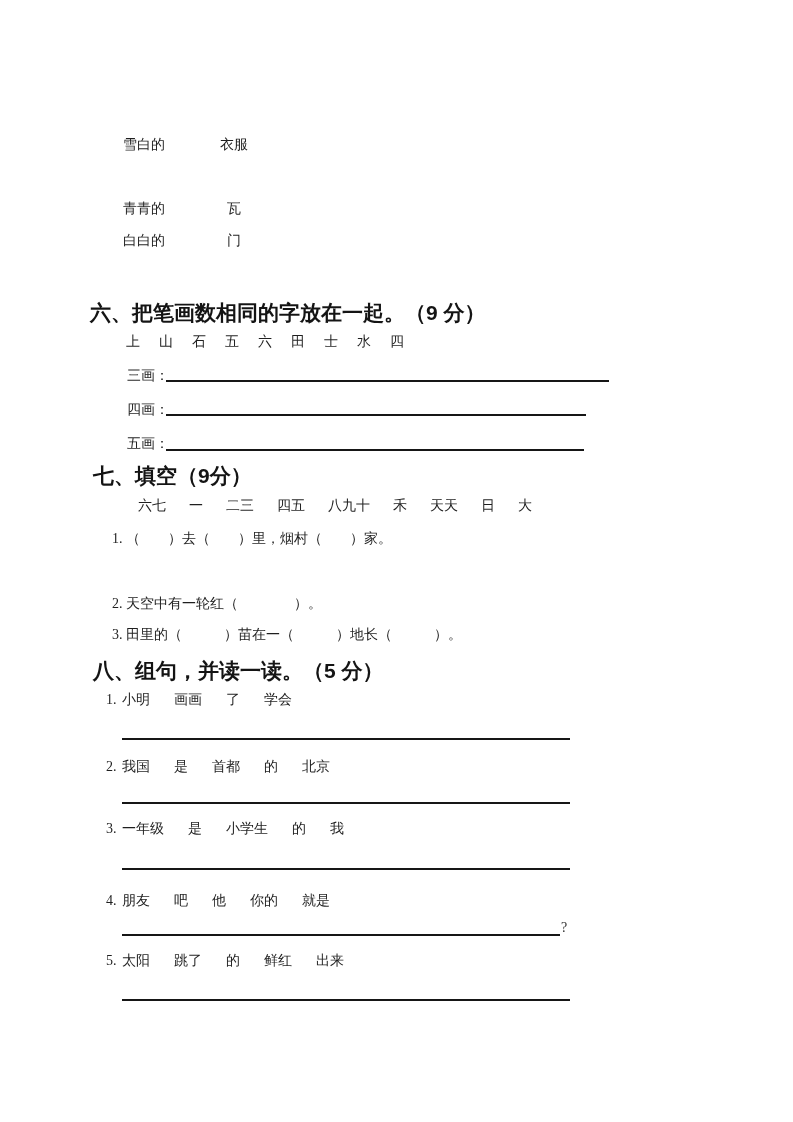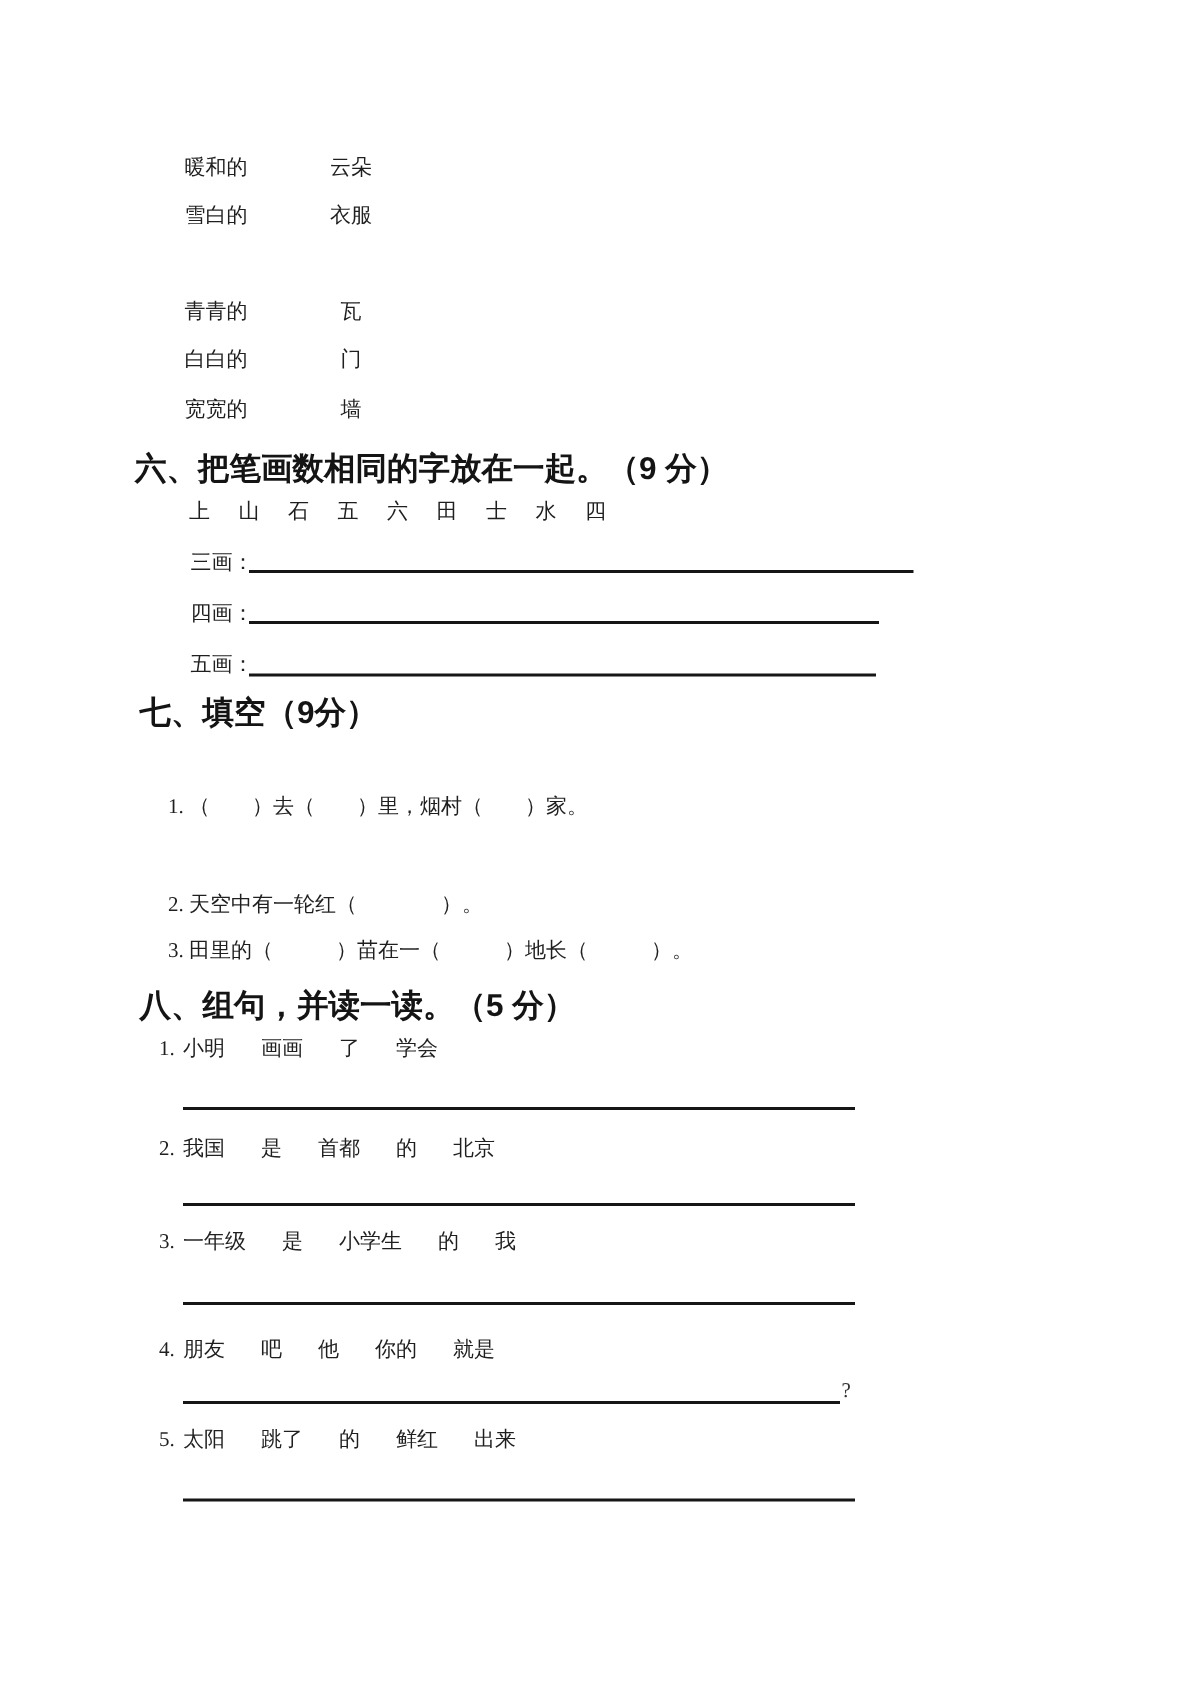--- a/index.html
+++ b/index.html
@@ -43,39 +43,31 @@
     background: #161616;
   }
   .stroke-label { left: 127px; }
   .qmark { position: absolute; font-size: 14px; color: #333; }
 </style>
 </head>
 <body>
 
 <div class="page">
 
-  <div class="match-row" style="top:105px">
-    <span class="match-left">暖和的</span>
-    <span class="match-right">云朵</span>
-  </div>
   <div class="match-row" style="top:137px">
     <span class="match-left">雪白的</span>
     <span class="match-right">衣服</span>
   </div>
   <div class="match-row" style="top:201px">
     <span class="match-left">青青的</span>
     <span class="match-right single">瓦</span>
   </div>
   <div class="match-row" style="top:233px">
     <span class="match-left">白白的</span>
     <span class="match-right single">门</span>
-  </div>
-  <div class="match-row" style="top:266px">
-    <span class="match-left">宽宽的</span>
-    <span class="match-right single">墙</span>
   </div>
 
   <div class="hdr" style="left:90px; top:301px">六、把笔画数相同的字放在一起。（9 分）</div>
 
   <div class="row flexrow chars-row" style="top:334px">
     <span>上</span>
     <span>山</span>
     <span>石</span>
     <span>五</span>
     <span>六</span>
@@ -89,20 +81,31 @@
   <div class="uline" style="left:166px; top:380px; width:443px"></div>
 
   <div class="row stroke-label" style="top:402px">四画：</div>
   <div class="uline" style="left:166px; top:414px; width:420px"></div>
 
   <div class="row stroke-label" style="top:436px">五画：</div>
   <div class="uline" style="left:166px; top:449px; width:418px"></div>
 
   <div class="hdr" style="left:93px; top:464px">七、填空（9分）</div>
 
+  <div class="row flexrow bank-row" style="top:498px">
+    <span>六七</span>
+    <span>一</span>
+    <span>二三</span>
+    <span>四五</span>
+    <span>八九十</span>
+    <span>禾</span>
+    <span>天天</span>
+    <span>日</span>
+    <span>大</span>
+  </div>
 
   <div class="row" style="left:112px; top:531px">1. （　　）去（　　）里，烟村（　　）家。</div>
   <div class="row" style="left:112px; top:596px">2. 天空中有一轮红（　　　　）。</div>
   <div class="row" style="left:112px; top:627px">3. 田里的（　　　）苗在一（　　　）地长（　　　）。</div>
 
   <div class="hdr" style="left:93px; top:659px">八、组句，并读一读。（5 分）</div>
 
   <div class="row sentence" style="top:692px">
     <span class="num">1.</span><span class="words">
       <span>小明</span>

